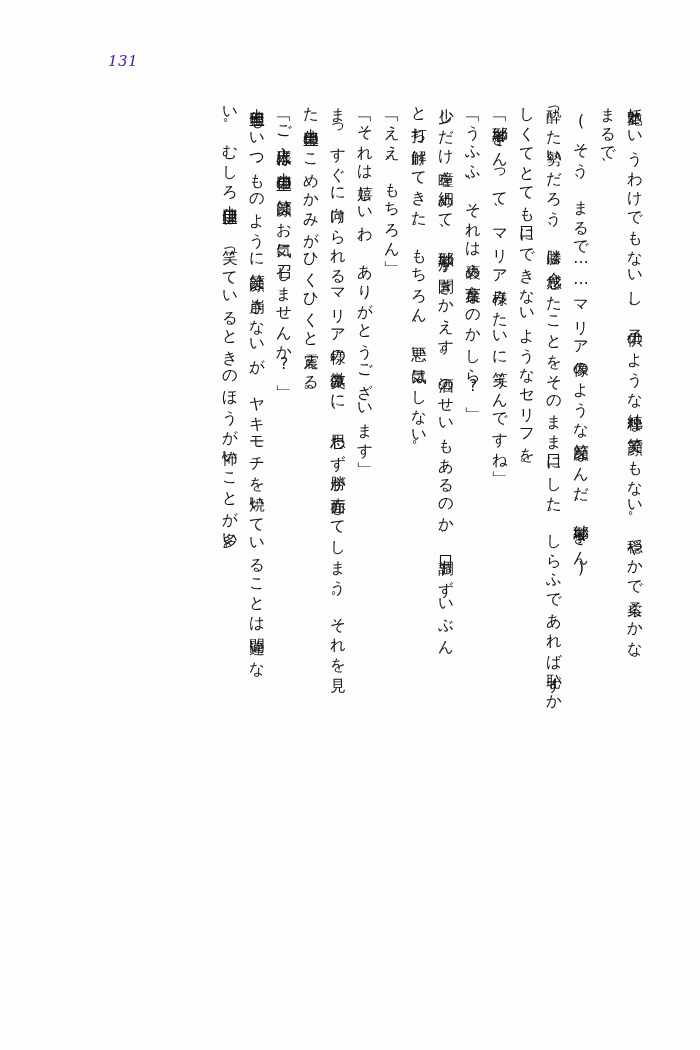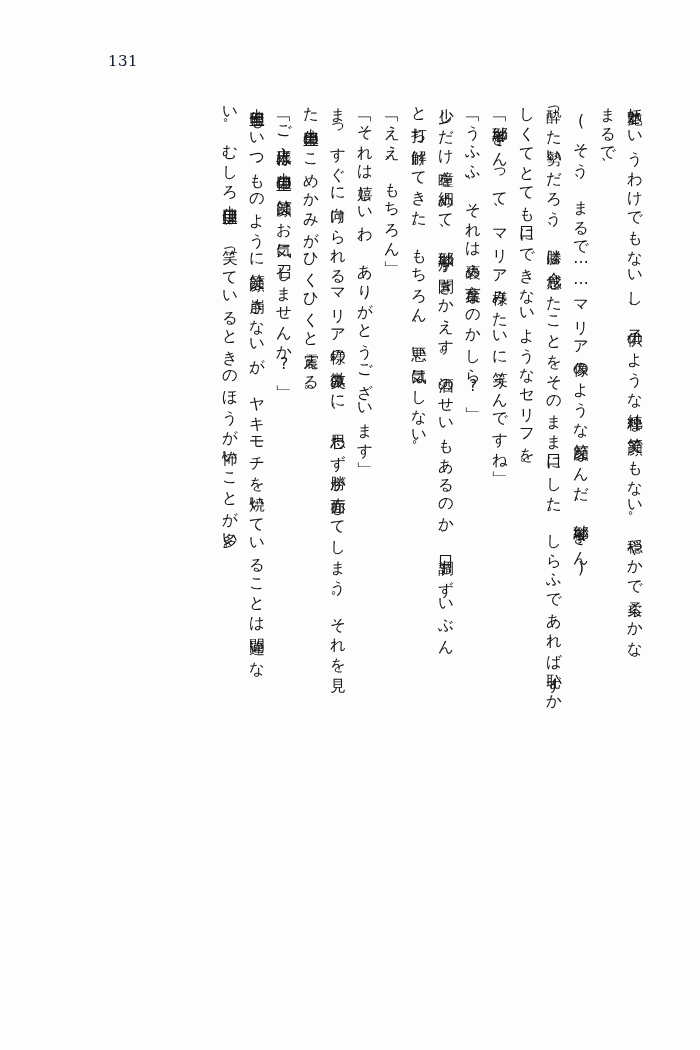--- a/index.html
+++ b/index.html
@@ -19,21 +19,22 @@
     width: 700px;
     height: 1050px;
     background: #fdfdfd;
   }
   .page-number {
     position: absolute;
     top: 52px;
     left: 108px;
     font-size: 15px;
     font-family: "DejaVu Serif", "Liberation Serif", serif;
-    color: #0f172a;
+    font-style: italic;
+    color: #4c1d95;
     letter-spacing: 0.5px;
   }
   .text-block {
     position: absolute;
     top: 96px;
     left: 64px;
     width: 578px;
     height: 900px;
     display: flex;
     flex-direction: row-reverse;

